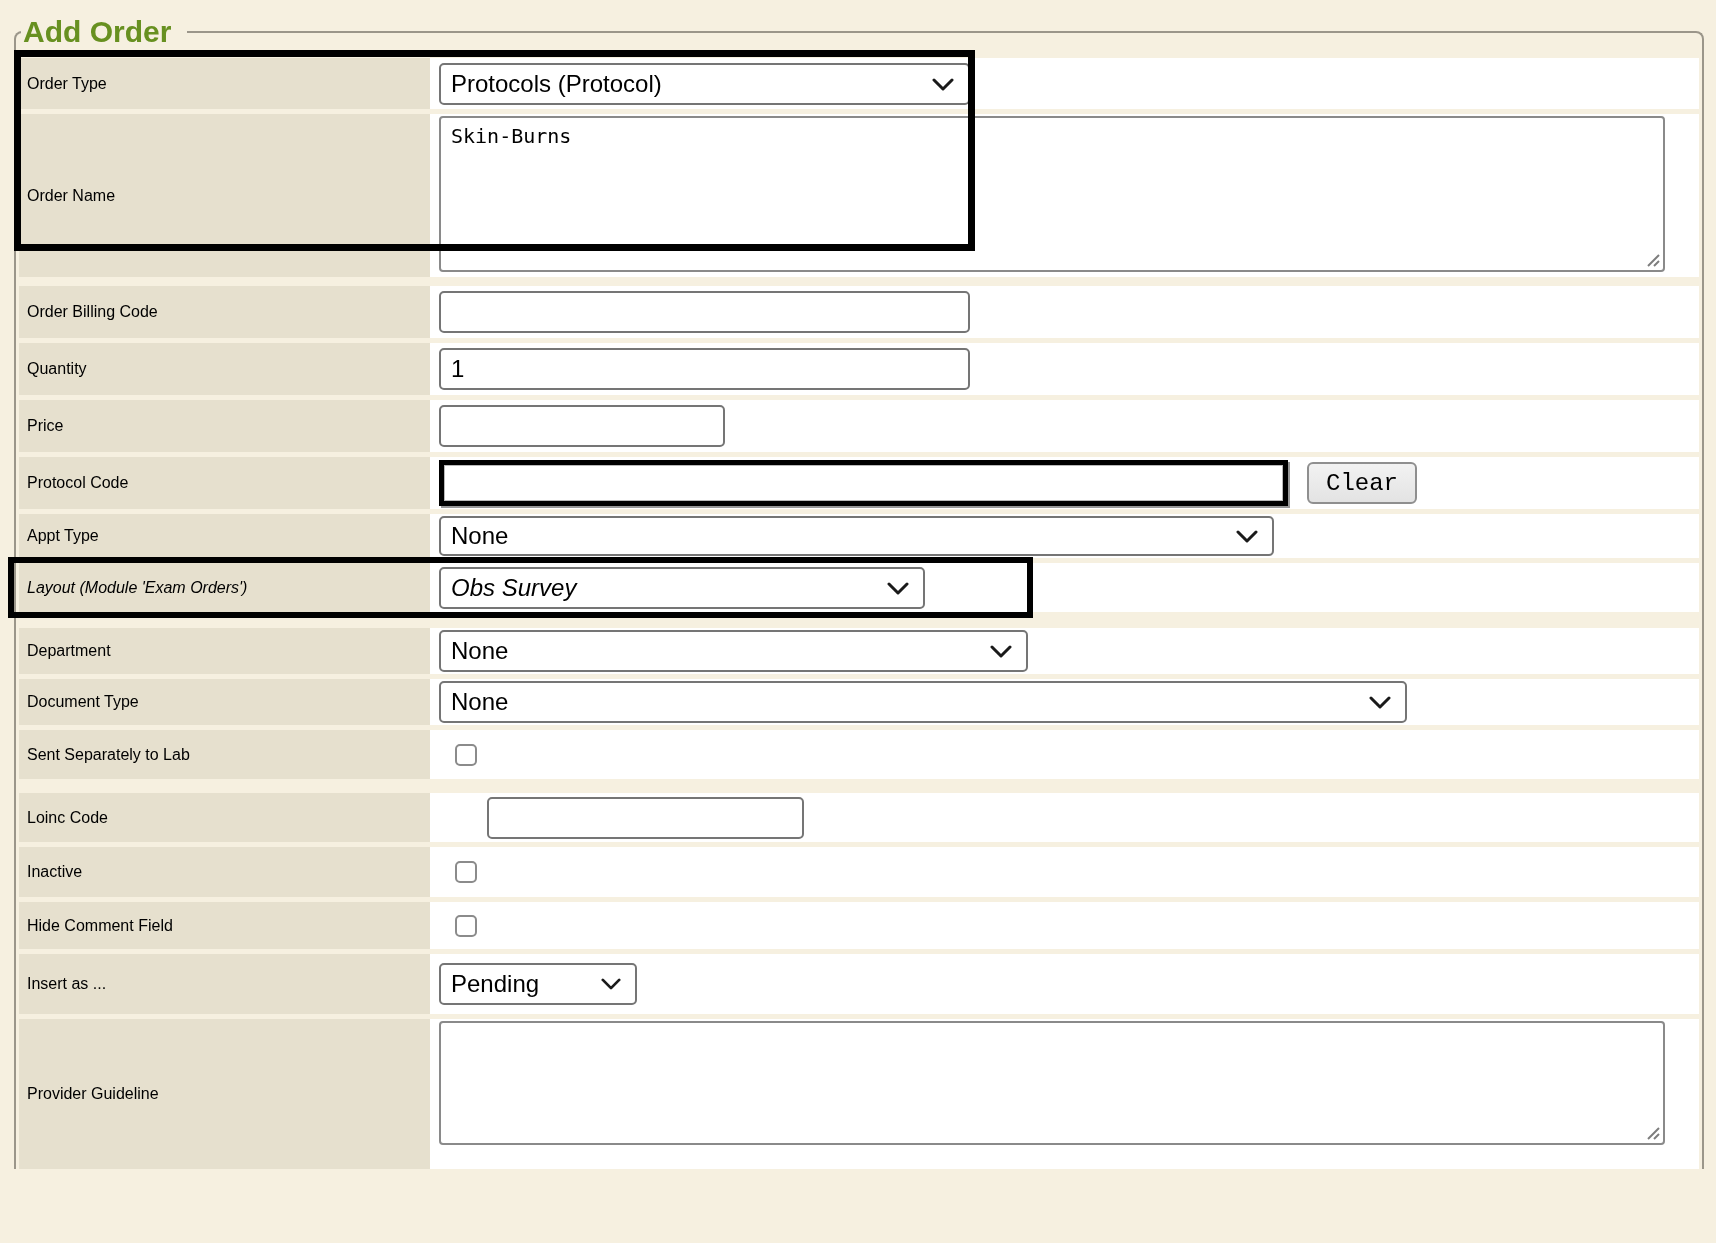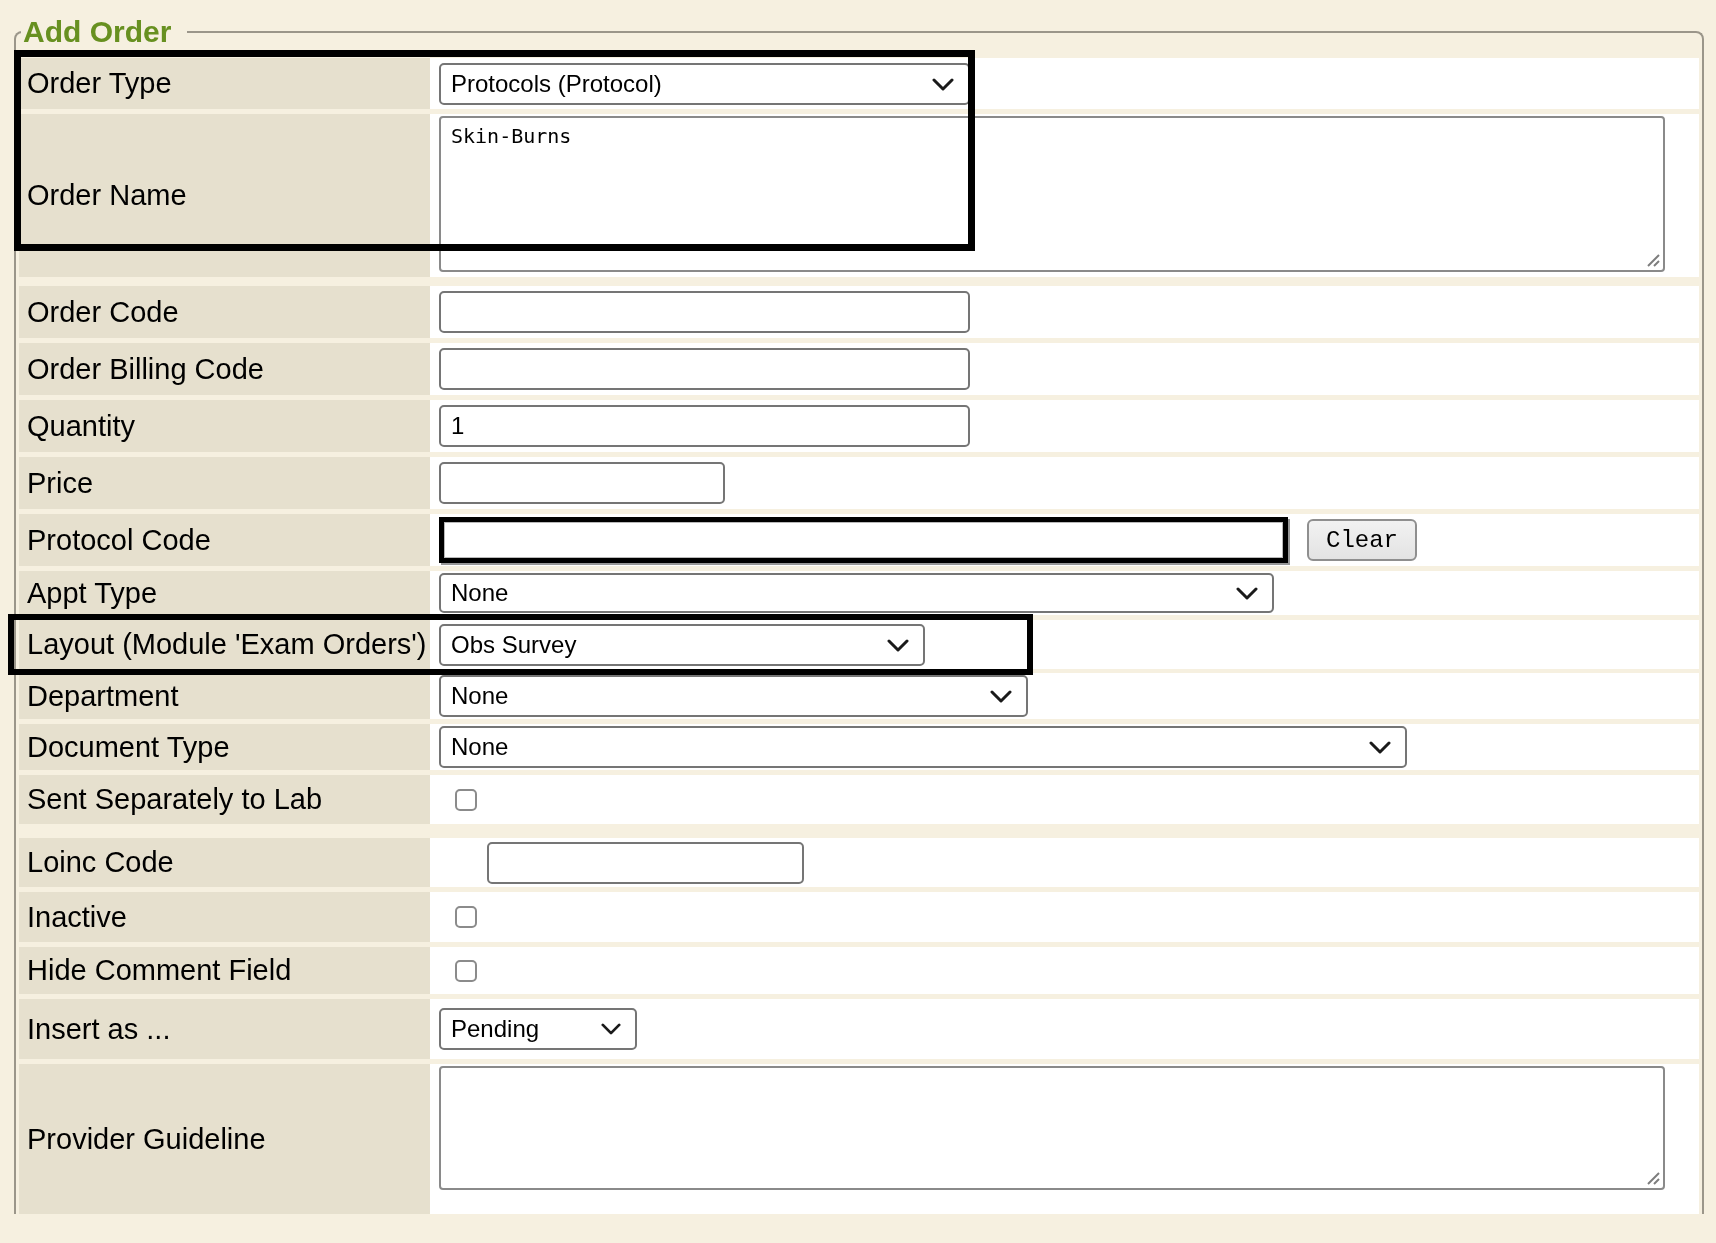--- a/index.html
+++ b/index.html
@@ -18,21 +18,21 @@
   }
   legend.form-title {
     font-size:30px; font-weight:bold; color:#679020;
     padding:0 16px 0 2px; margin-left:2px; line-height:36px;
   }
   .rows { position:relative; }
   .row { display:flex; background:#ffffff; margin-bottom:5px; position:relative; }
   .label-cell {
     width:411px; flex-shrink:0; background:#e6e0ce;
     display:flex; align-items:center;
-    padding-left:8px; font-size:29px;
+    padding-left:8px; font-size:16px;
   }
   .value-cell {
     flex:1; display:flex; align-items:center; padding-left:9px; position:relative;
   }
   .value-top { align-items:flex-start; padding-top:2px; }
 
   
   .ctl { border:2px solid #757575; border-radius:5px; background:#fff; font-size:24px; }
   input.text { height:42px; padding:0 10px; font-family:"Liberation Sans", sans-serif; }
   .select {
@@ -76,21 +76,21 @@
   .w-loinc      { width:317px; }
   .w-insert     { width:198px; padding-right:40px; }
   .w-guideline  { width:1226px; height:124px; }
 
   
   .r-ordertype { height:51px; }
   .r-name      { height:163px; margin-bottom:9px; }
   .r-std       { height:52px; }
   .r-proc      { height:52px; }
   .r-appt      { height:44px; }
-  .r-layout    { height:49px; margin-bottom:4px; }
+  .r-layout    { height:49px; margin-bottom:16px;font-style:italic; }
   .r-dd        { height:46px; }
   .r-check     { height:49px;gap:48px; }
   .r-sentsep   { height:49px; margin-bottom:14px; }
   .r-inactive  { height:50px; }
   .r-hide      { height:47px; }
   .r-insert    { height:60px; }
   .r-guideline { height:150px; margin-bottom:0; }
 
   
   .hl { position:absolute; border:7px solid #000; pointer-events:none; z-index:5; }
@@ -125,26 +125,20 @@
           <div class="ta-wrap">
             <textarea class="ta w-name" spellcheck="false" style="">Skin-Burns</textarea>
             <svg class="grip" width="14" height="14" viewBox="0 0 14 14">
                 <line x1="2" y1="13" x2="13" y2="2" stroke="#7d7d7d" stroke-width="2"></line>
                 <line x1="8" y1="13" x2="13" y2="8" stroke="#7d7d7d" stroke-width="2"></line>
               </svg>
           </div>
         </div>
       </div>
 
-      <div class="row r-std">
-        <div class="label-cell">Order Code</div>
-        <div class="value-cell">
-          <input class="ctl text w-code" type="text" value="" style="">
-        </div>
-      </div>
 
       <div class="row r-std">
         <div class="label-cell">Order Billing Code</div>
         <div class="value-cell">
           <input class="ctl text w-code" type="text" value="" style="">
         </div>
       </div>
 
 
       <div class="row r-std">

